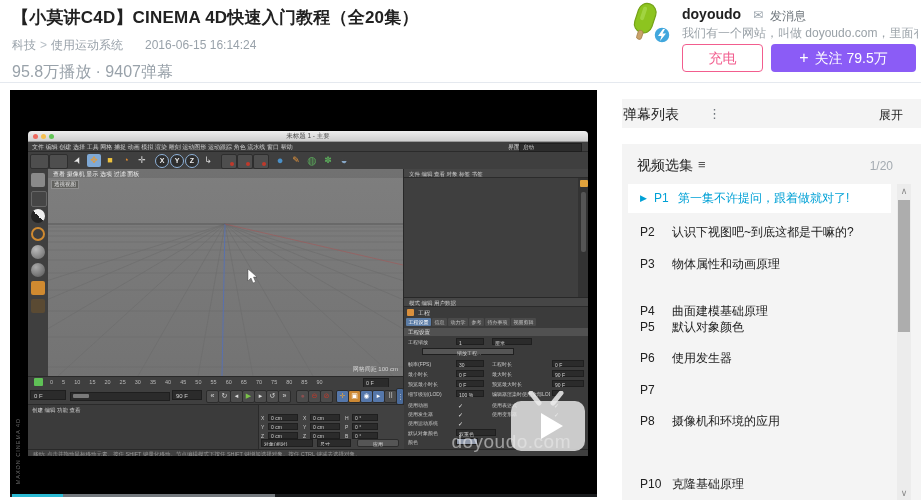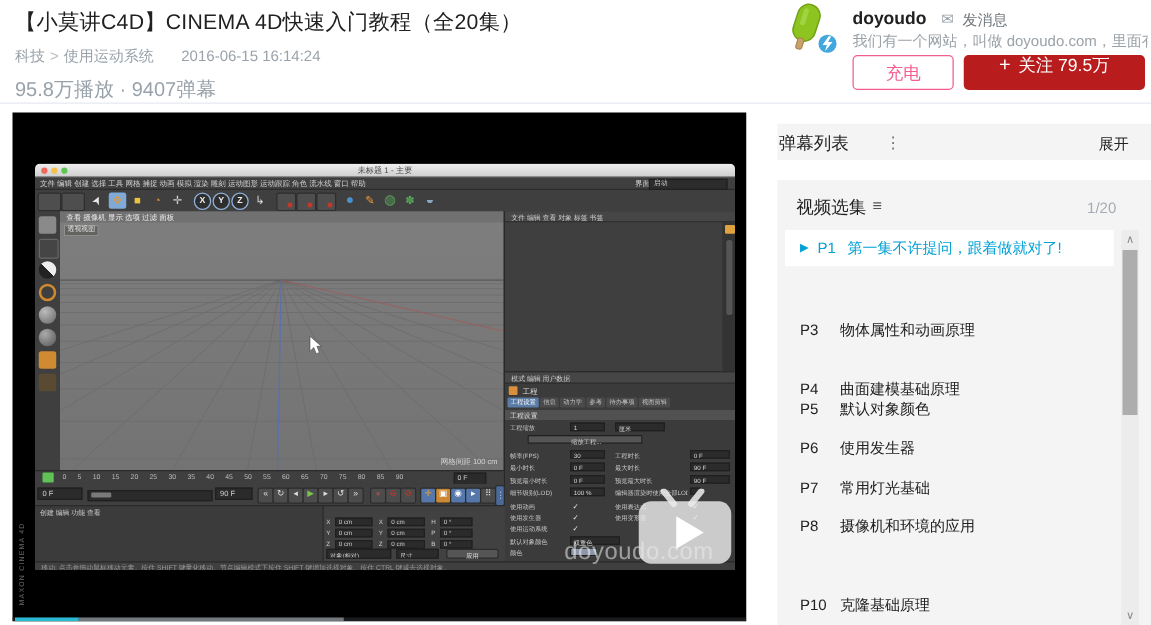--- a/index.html
+++ b/index.html
@@ -1,35 +1,35 @@
 <!DOCTYPE html>
 <html><head>
 <meta charset="utf-8">
 <style>
   html,body{margin:0;padding:0}
   body{width:921px;height:500px;overflow:hidden;position:relative;background:#fff;
        font-family:"Liberation Sans","DejaVu Sans",sans-serif;color:#222}
   .abs{position:absolute}
   
-  .page-title{left:12px;top:6px;font-size:17px;font-weight:400;color:#212121;letter-spacing:.2px}
+  .page-title{left:12px;top:6px;font-size:17px;font-weight:700;color:#212121;letter-spacing:.2px}
   .meta{left:12px;top:37px;font-size:12px;color:#99a2aa}
   .meta .lnk{color:#99a2aa;cursor:pointer}
   .meta .sep{margin:0 4px;color:#b7bfc6}
   .meta .date{margin-left:22px}
   .stats{left:12px;top:62px;font-size:16px;color:#99a2aa}
   .divider{left:0;top:82px;width:921px;height:1px;background:#e5e9ef}
   
   .up-name{left:682px;top:6px;font-size:14px;font-weight:700;color:#212121}
   .up-msg-ico{left:753px;top:8px;font-size:12px;color:#99a2aa}
   .up-msg{left:770px;top:8px;font-size:12px;color:#6e757b}
   .up-desc{left:682px;top:25px;width:236px;font-size:12px;color:#9aa2a8;white-space:nowrap;overflow:hidden}
   .btn-charge{left:682px;top:44px;width:79px;height:26px;border:1px solid #f25d8e;border-radius:4px;
       color:#f25d8e;font-size:14px;line-height:26px;text-align:center;background:#fff;cursor:pointer}
-  .btn-follow{left:771px;top:44px;width:145px;height:28px;background:#b91c1c;border-radius:4px;
-      color:#fff;font-size:14px;line-height:17px;text-align:center;cursor:pointer}
+  .btn-follow{left:771px;top:44px;width:145px;height:28px;background:#8b5cf6;border-radius:4px;
+      color:#fff;font-size:14px;line-height:28px;text-align:center;cursor:pointer}
   .btn-follow .plus{font-size:16px;margin-right:6px}
   
   .danmaku-bar{left:622px;top:99px;width:299px;height:29px;background:#f4f4f4}
   .danmaku-bar .t{position:absolute;left:1px;top:7px;font-size:14px;color:#222}
   .danmaku-bar .dots{position:absolute;left:86px;top:7px;font-size:13px;color:#6e757b}
   .danmaku-bar .expand{position:absolute;right:18px;top:8px;font-size:12px;color:#222;cursor:pointer}
   .pl-card{left:622px;top:144px;width:299px;height:356px;background:#f4f4f4}
   .pl-head-t{position:absolute;left:15px;top:13px;font-size:14px;color:#222}
   .pl-head-ico{position:absolute;left:76px;top:13px;font-size:13px;color:#555}
   .pl-page{position:absolute;right:28px;top:15px;font-size:12px;color:#a4abb1}
@@ -148,39 +148,42 @@
 <div class="abs pl-card">
   <span class="pl-head-t">视频选集</span>
   <span class="pl-head-ico">≡</span>
   <span class="pl-page">1/20</span>
 
   <div class="pl-row active" style="top:40px">
     <span class="ptri">▶</span>
     <span class="pid">P1</span>
     <span class="plabel">第一集不许提问，跟着做就对了!</span>
   </div>
+  <div class="pl-row" style="top:73px">
+      <span class="pid">P2</span>
+      <span class="plabel">认识下视图吧~到底这都是干嘛的?</span>
+    </div>
   <div class="pl-row" style="top:104.5px">
       <span class="pid">P3</span>
       <span class="plabel">物体属性和动画原理</span>
     </div>
   <div class="pl-row" style="top:152px">
       <span class="pid">P4</span>
       <span class="plabel">曲面建模基础原理</span>
     </div>
   <div class="pl-row" style="top:167.5px">
       <span class="pid">P5</span>
       <span class="plabel">默认对象颜色</span>
     </div>
   <div class="pl-row" style="top:199px">
       <span class="pid">P6</span>
       <span class="plabel">使用发生器</span>
     </div>
   <div class="pl-row" style="top:230.5px">
       <span class="pid">P7</span>
-      <span class="plabel">常用灯光基础</span>
     </div>
   <div class="pl-row" style="top:262px">
       <span class="pid">P8</span>
       <span class="plabel">摄像机和环境的应用</span>
     </div>
   <div class="pl-row" style="top:325px">
       <span class="pid">P10</span>
       <span class="plabel">克隆基础原理</span>
     </div>
 

